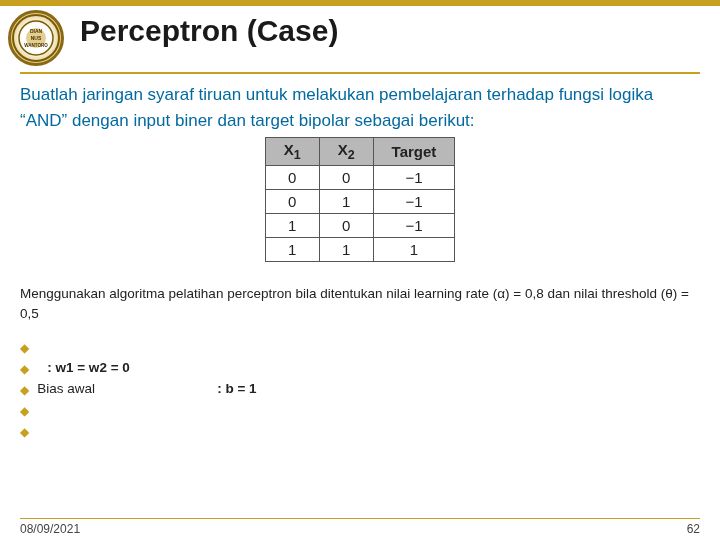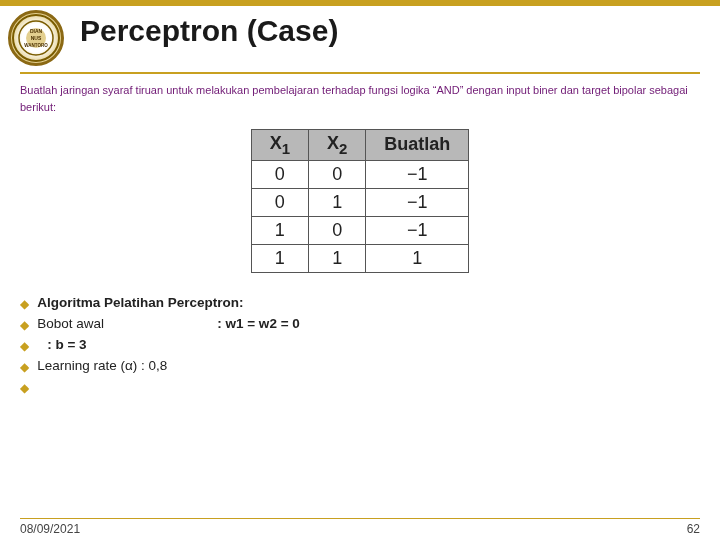--- a/index.html
+++ b/index.html
@@ -81,39 +81,39 @@
     
     .content {
       position: absolute;
       top: 82px;
       left: 20px;
       right: 20px;
       bottom: 30px;
     }
 
     .intro-text {
-      font-size: 11px;
+      font-size: 17px;
       line-height: 1.5;
-      margin-bottom: 14px;
-      color: #701a75;
+      margin-bottom: 4px;
+      color: #0369a1;
     }
 
     
     .data-table {
       border-collapse: collapse;
       margin: 0 auto 12px auto;
       display: block;
       width: fit-content;
     }
 
     .data-table th, .data-table td {
       border: 1.5px solid #555;
       padding: 3px 18px;
       text-align: center;
-      font-size: 18px;
+      font-size: 15px;
     }
 
     .data-table th {
       background: #b8b8b8;
       font-weight: bold;
     }
 
     .data-table td {
       background: #fff;
     }
@@ -208,21 +208,21 @@
   <div class="content">
 
     <p class="intro-text">Buatlah jaringan syaraf tiruan untuk melakukan pembelajaran terhadap fungsi logika “AND” dengan input biner dan target bipolar sebagai berikut:</p>
 
     <div class="table-wrapper">
       <table class="data-table">
         <thead>
           <tr>
             <th>X<sub>1</sub></th>
             <th>X<sub>2</sub></th>
-            <th>Buatlah</th>
+            <th>Target</th>
           </tr>
         </thead>
         <tbody id="table-body">
         <tr>
               <td>0</td>
               <td>0</td>
               <td>−1</td>
             </tr>
             <tr>
               <td>0</td>
@@ -236,38 +236,37 @@
             </tr>
             <tr>
               <td>1</td>
               <td>1</td>
               <td>1</td>
             </tr>
           </tbody>
       </table>
     </div>
 
+    <p class="algo-description">Menggunakan algoritma pelatihan perceptron bila ditentukan nilai learning rate (α) = 0,8 dan nilai threshold (θ)  = 0,5</p>
 
     <ul class="bullet-list" id="bullet-list">
     <li>
           <span class="bullet-diamond">◆</span>
-          <span class="bullet-label bold-item">Algoritma Pelatihan Perceptron:</span>
-        </li>
-        <li>
-          <span class="bullet-diamond">◆</span>
-          <span class="bullet-label">Bobot awal</span>
+        </li>
+        <li>
+          <span class="bullet-diamond">◆</span>
           <span class="bullet-value">: w1 = w2 = 0</span>
         </li>
         <li>
           <span class="bullet-diamond">◆</span>
-          <span class="bullet-value">: b = 3</span>
-        </li>
-        <li>
-          <span class="bullet-diamond">◆</span>
-          <span class="bullet-label">Learning rate (α)  : 0,8</span>
+          <span class="bullet-label">Bias awal</span>
+          <span class="bullet-value">: b = 1</span>
+        </li>
+        <li>
+          <span class="bullet-diamond">◆</span>
         </li>
         <li>
           <span class="bullet-diamond">◆</span>
         </li>
       </ul>
 
   </div>
 
   <div class="footer">
     <span>08/09/2021</span>

